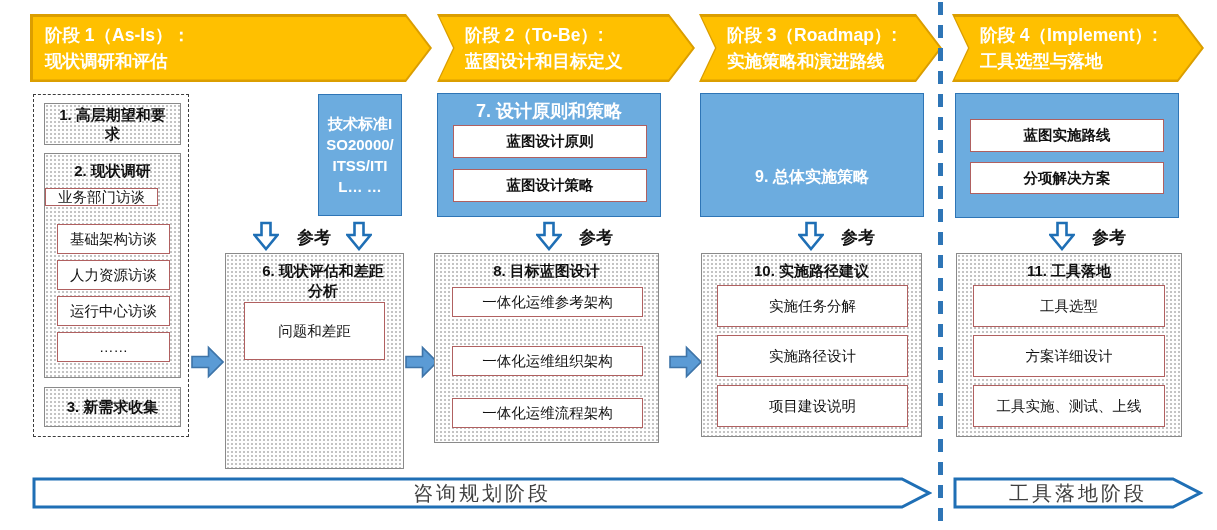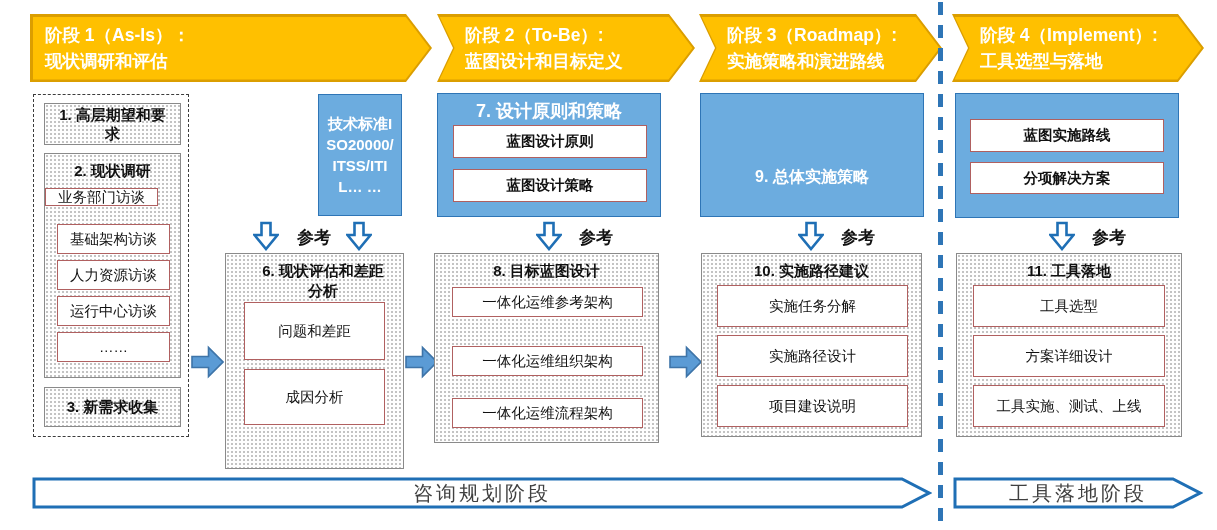--- a/index.html
+++ b/index.html
@@ -118,21 +118,20 @@
   <div class="abs ref-label" style="left:288px;top:226px;width:52px;text-align:center;">参考</div>
   <div class="abs" style="left:346px;top:221px;width:26px;height:30px;">
     <svg width="26" height="30" viewBox="0 0 26 30">
         <path d="M8.5 2 h9 v12 h7 L13 28 L1.5 14 h7 Z" fill="#fff" stroke="#1F6FB5" stroke-width="2.6"></path>
       </svg>
   </div>
 
   <div class="abs dotbox" style="left:225px;top:253px;width:179px;height:216px;padding-left:17px;">
     <div class="boxtitle" style="margin-top:7px;padding:0 16px;">6. 现状评估和差距分析</div>
     <div class="abs subbox" style="left:18px;top:48px;width:141px;height:58px;">问题和差距</div>
-    <div class="abs subbox" style="left:18px;top:115px;width:141px;height:56px;">成因分析</div>
   </div>
 
   <div class="abs bluebox" style="left:437px;top:93px;width:224px;height:124px;">
     <div style="text-align:center;font-size:18px;margin-top:5px;">7. 设计原则和策略</div>
     <div class="abs subbox" style="left:15px;top:31px;width:194px;height:33px;">蓝图设计原则</div>
     <div class="abs subbox" style="left:15px;top:75px;width:194px;height:33px;">蓝图设计策略</div>
   </div>
   <div class="abs" style="left:536px;top:221px;width:26px;height:30px;">
     <svg width="26" height="30" viewBox="0 0 26 30">
         <path d="M8.5 2 h9 v12 h7 L13 28 L1.5 14 h7 Z" fill="#fff" stroke="#1F6FB5" stroke-width="2.6"></path>

